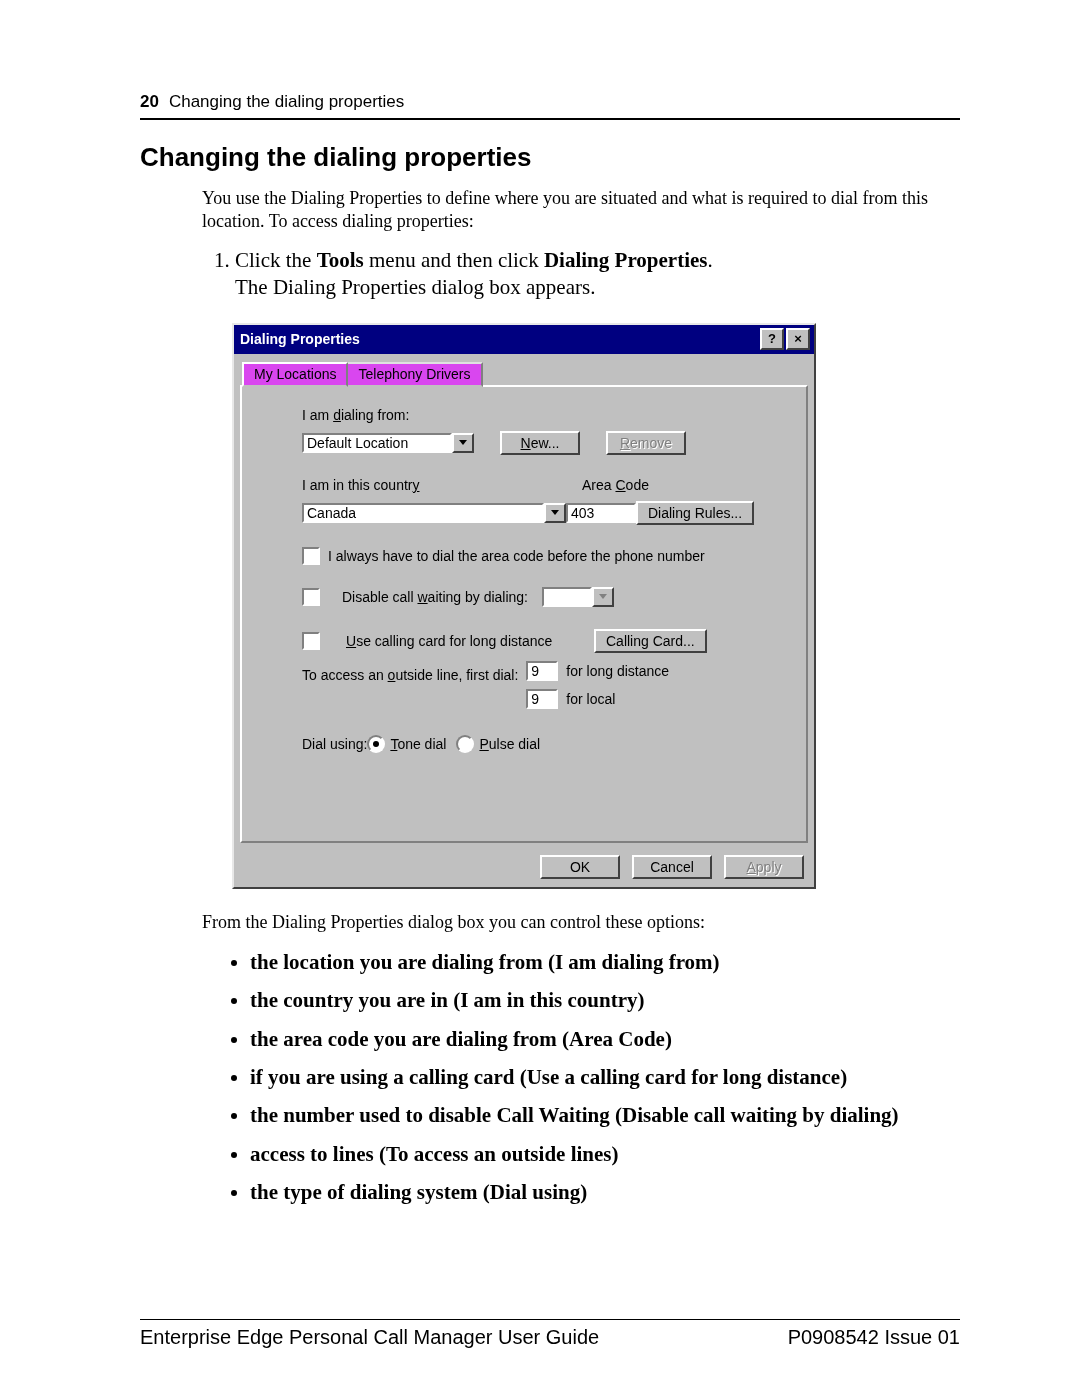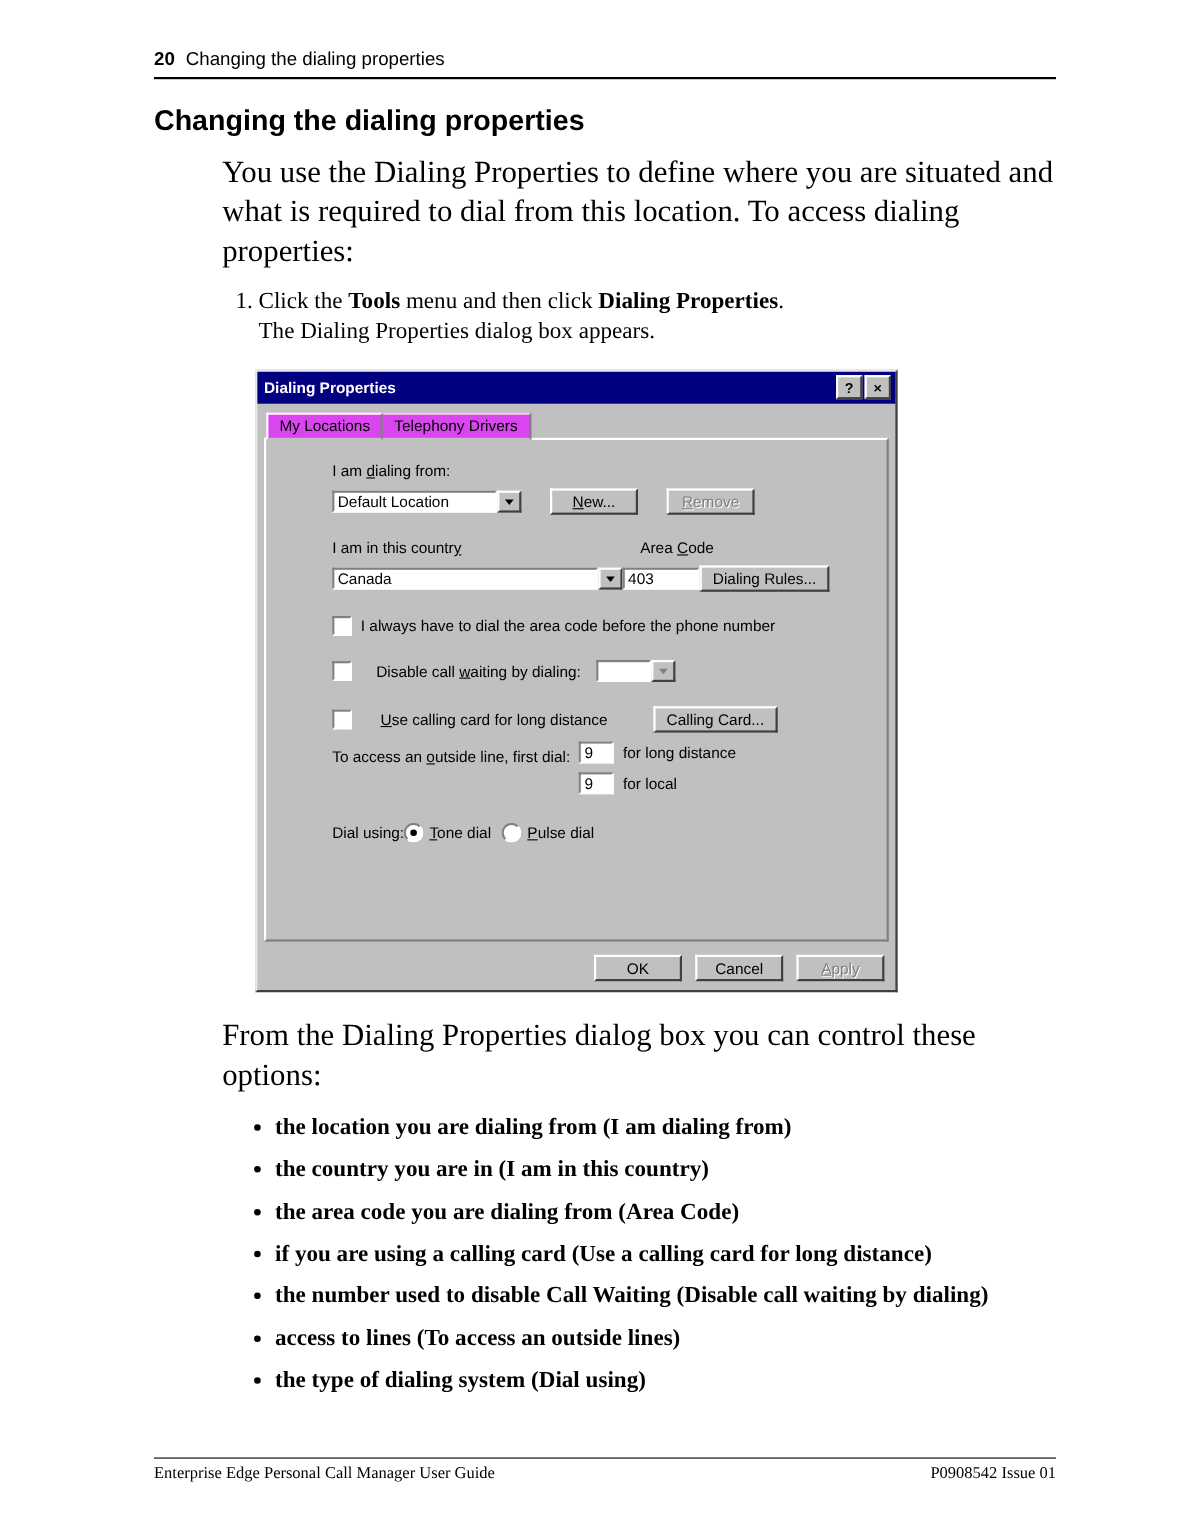--- a/index.html
+++ b/index.html
@@ -1,21 +1,21 @@
 <!DOCTYPE html>
 <html><head>
 <meta charset="utf-8">
 <style>
   html,body{margin:0;padding:0;background:#fff;color:#000;font-family:"Times New Roman",Times,serif;}
-  .page{width:1080px;height:1397px;position:relative;box-sizing:border-box;padding:44px 120px 40px 140px;}
+  .page{width:1080px;height:1397px;position:relative;box-sizing:border-box;padding:92px 120px 40px 140px;}
   .running-head{display:flex;align-items:baseline;font-family:Arial,Helvetica,sans-serif;font-size:17px;margin-bottom:6px;}
   .running-head .page-num{font-weight:bold;margin-right:10px;}
   .head-rule{border:0;border-top:2px solid #000;margin:0 0 22px 0;}
   h2{font-family:Arial,Helvetica,sans-serif;font-weight:bold;font-size:26px;margin:0 0 14px 0;}
-  .body-text{font-size:28px;line-height:1.28;margin:0 0 14px 0;padding-left:62px;}
+  .body-text{font-size:18px;line-height:1.28;margin:0 0 14px 0;padding-left:62px;}
   ol.steps{font-size:21px;line-height:1.28;padding-left:95px;margin:0 0 20px 0;}
   ol.steps li{padding-left:0;margin-bottom:4px;}
   ul.bullets{font-size:21px;line-height:1.35;padding-left:110px;margin:10px 0 0 0;}
   ul.bullets li{margin-bottom:10px;font-weight:bold;}
   .dialog-wrap{padding-left:92px;margin:22px 0 22px 0;}
   .dialog{width:580px;font-family:"MS Sans Serif",Arial,Helvetica,sans-serif;font-size:14px;color:#000;background:#c0c0c0;border:2px solid;border-color:#e8e8e8 #404040 #404040 #e8e8e8;}
   .titlebar{background:#000080;color:#fff;font-weight:bold;padding:3px 4px 4px 6px;display:flex;align-items:center;}
   .titlebar .title-text{flex:1 1 auto;}
   .title-btn{width:20px;height:18px;background:#c0c0c0;border:2px solid;border-color:#fff #404040 #404040 #fff;margin-left:2px;display:flex;align-items:center;justify-content:center;color:#000;font-weight:bold;font-size:13px;line-height:1;}
   .tab-row{display:flex;align-items:flex-end;padding:6px 6px 0 8px;}
@@ -32,21 +32,21 @@
   .arrow-glyph{width:0;height:0;border-left:4px solid transparent;border-right:4px solid transparent;border-top:5px solid #000;}
   .arrow-dis .arrow-glyph{border-top-color:#808080;}
   .btn{background:#c0c0c0;border:2px solid;border-color:#fff #404040 #404040 #fff;height:24px;min-width:80px;padding:0 10px;display:inline-flex;align-items:center;justify-content:center;box-sizing:border-box;}
   .btn.disabled{color:#808080;text-shadow:1px 1px 0 #fff;}
   .chk{width:14px;height:14px;background:#fff;border:2px solid;border-color:#808080 #fff #fff #808080;margin-right:8px;flex:0 0 auto;}
   .radio{width:14px;height:14px;border-radius:50%;background:#fff;border:2px solid;border-color:#808080 #fff #fff #808080;display:flex;align-items:center;justify-content:center;margin-right:5px;flex:0 0 auto;}
   .radio.checked::after{content:"";width:6px;height:6px;border-radius:50%;background:#000;}
   .btn-row{display:flex;justify-content:flex-end;padding:6px 10px 8px 0;gap:12px;}
   .footer{position:absolute;left:140px;right:120px;bottom:48px;}
   .foot-rule{border:0;border-top:1.5px solid #000;margin:0 0 6px 0;}
-  .foot-line{display:flex;justify-content:space-between;font-family:Liberation Serif, serif;font-size:15px;}
+  .foot-line{display:flex;justify-content:space-between;font-family:Liberation Sans, sans-serif;font-size:20px;}
 </style>
 </head>
 <body>
 
 <div class="page">
 
   <div class="running-head">
     <span class="page-num">20</span>
     <span>Changing the dialing properties</span>
   </div>

